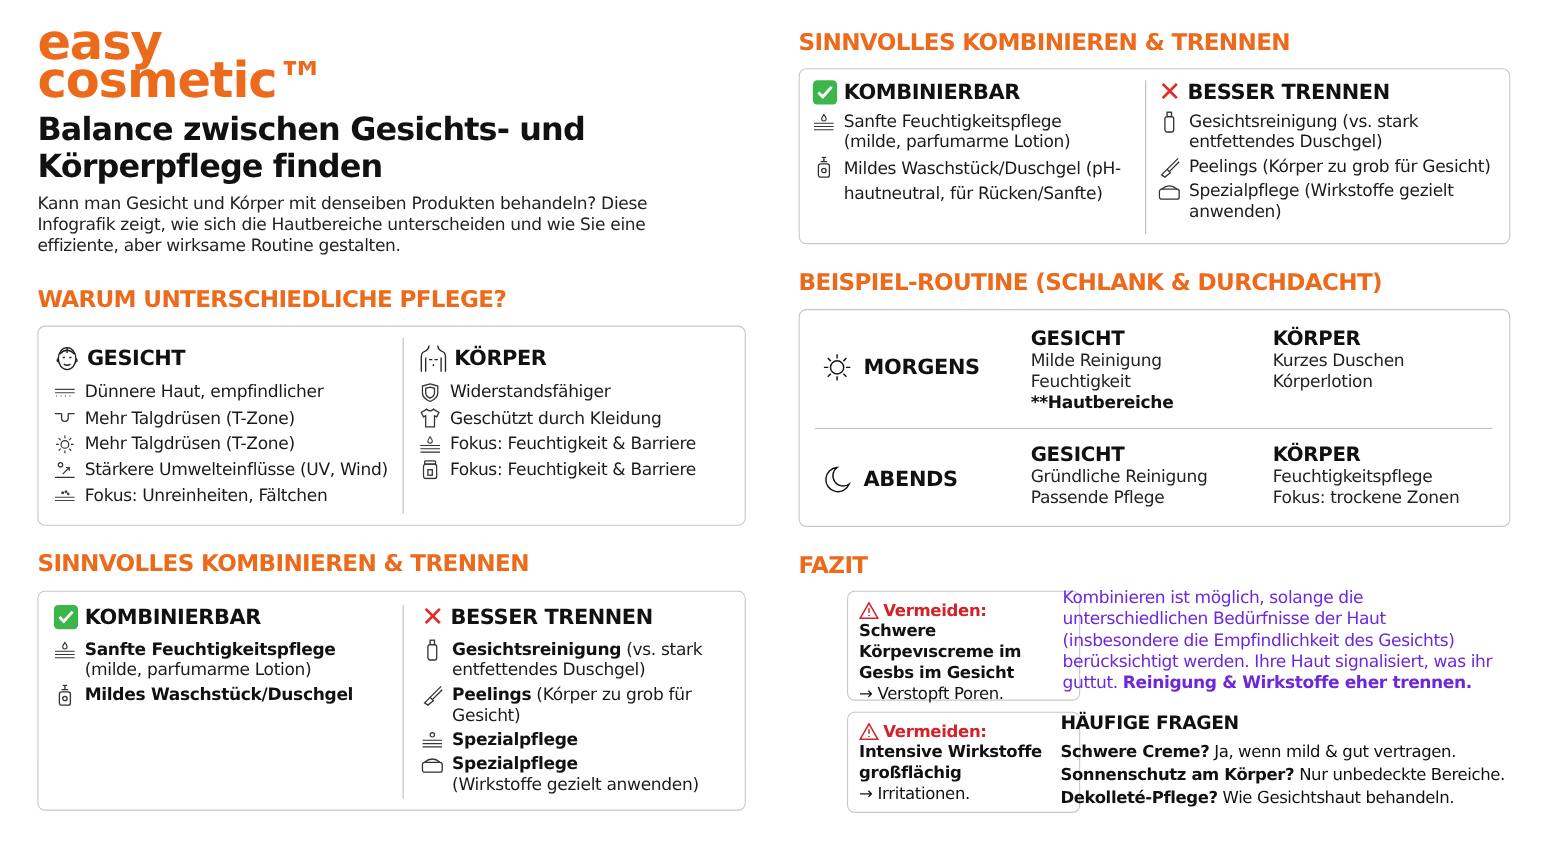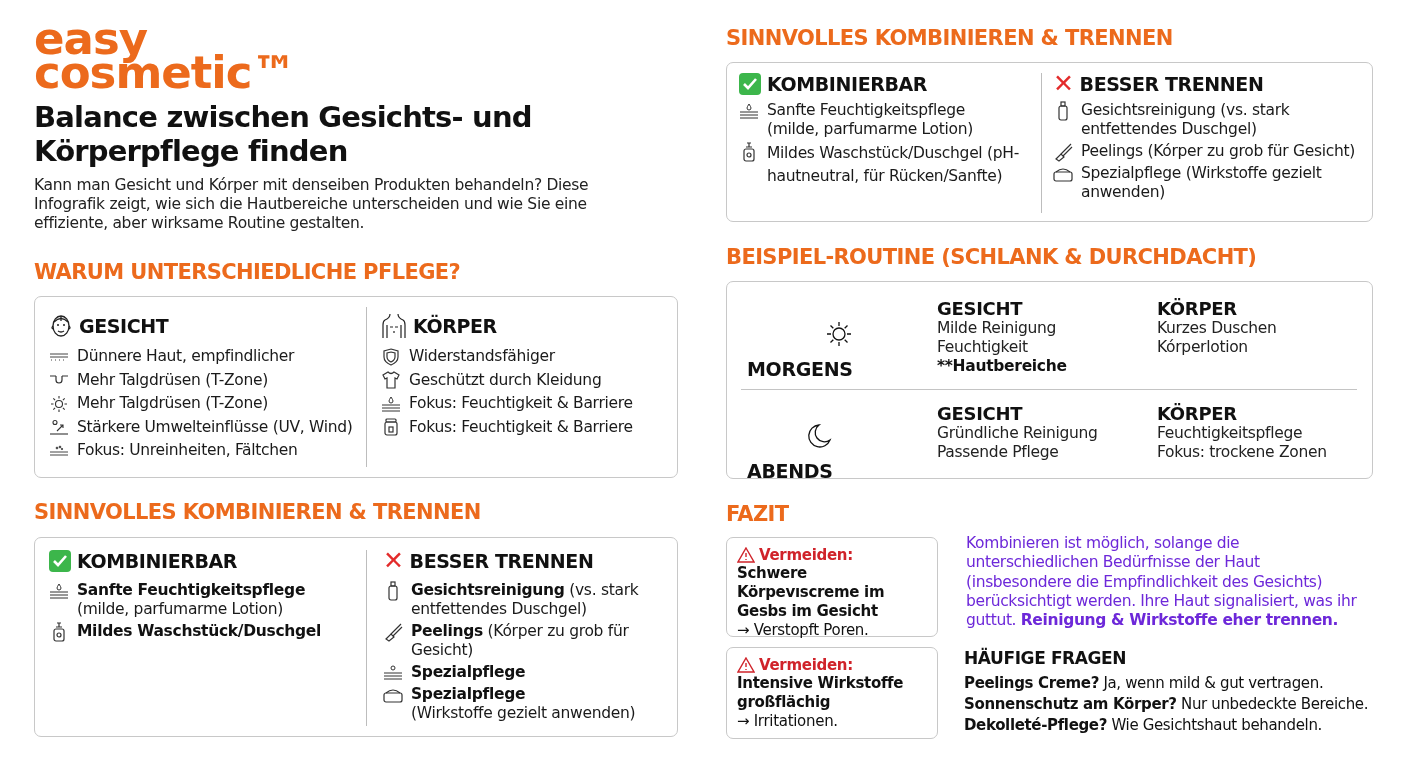--- a/index.html
+++ b/index.html
@@ -20,26 +20,26 @@
   .col-head svg { flex: 0 0 auto; }
   .item { display: flex; align-items: flex-start; gap: 8px; font-size: 15.5px; line-height: 19px; letter-spacing: -0.3px; color: #1a1a1a; }
   .item .ic { width: 20px; height: 19px; flex: 0 0 20px; display: flex; align-items: center; justify-content: center; }
   .item b { font-weight: bold; color: #111; }
   .list { display: flex; flex-direction: column; gap: 4.5px; }
   .list.tight { gap: 3px; }
 
   .check { width: 22px; height: 22px; background: #3cb64b; border-radius: 4px; display: inline-flex; align-items: center; justify-content: center; }
   .cross { color: #e32b2b; font-size: 25px; font-weight: bold; line-height: 22px; }
 
-  .routine-label { display: flex; align-items: flex-end; gap: 10px; font-weight: bold; font-size: 19px; letter-spacing: -0.3px; flex-direction: column; }
+  .routine-label { display: flex; align-items: center; gap: 10px; font-weight: bold; font-size: 19px; letter-spacing: -0.3px; }
   .routine-col .rh { font-weight: bold; font-size: 18px; line-height: 20px; letter-spacing: -0.3px; }
   .routine-col .rl { font-size: 15.5px; line-height: 19px; letter-spacing: -0.3px; color: #222; }
   .routine-col .rl.bold { font-weight: bold; color: #111; }
 
-  .warn { position: absolute; border: 1.3px solid #c8c8c8; border-radius: 7px; padding: 8px 10px; }
+  .warn { position: absolute; border: 1.3px solid #c8c8c8; border-radius: 7px; padding: 8px 10px; margin-left: 44px; }
   .warn .wt { color: #d0232a; font-weight: bold; font-size: 15px; display: flex; align-items: center; gap: 4px; letter-spacing: -0.3px; }
   .warn .wb { font-weight: bold; font-size: 15px; line-height: 19px; letter-spacing: -0.3px; }
   .warn .wr { font-size: 15px; line-height: 19px; letter-spacing: -0.3px; }
 
   .fazit-text { left: 966px; top: 534px; width: 400px; font-size: 15.5px; line-height: 19.3px; letter-spacing: -0.35px; color: #6d28d9; }
   .faq-title { left: 964px; top: 648px; font-weight: bold; font-size: 17px; letter-spacing: -0.4px; }
   .faq { left: 964px; top: 673px; font-size: 15px; line-height: 21px; letter-spacing: -0.35px; width: 420px; }
   .faq b { font-weight: bold; }
 </style>
 </head>
@@ -394,16 +394,16 @@
   <div class="wb">Intensive Wirkstoffe großflächig</div>
   <div class="wr">→ Irritationen.</div>
 </div>
 
 <div class="abs fazit-text">
   <span>Kombinieren ist möglich, solange die unterschiedlichen Bedürfnisse der Haut (insbesondere die Empfindlichkeit des Gesichts) berücksichtigt werden. Ihre Haut signalisiert, was ihr guttut. </span><b>Reinigung &amp; Wirkstoffe eher trennen.</b>
 </div>
 
 <div class="abs faq-title">HÄUFIGE FRAGEN</div>
 <div class="abs faq">
-  <div><b>Peelings Creme?</b><span> Ja, wenn mild &amp; gut vertragen.</span></div>
+  <div><b>Schwere Creme?</b><span> Ja, wenn mild &amp; gut vertragen.</span></div>
   <div><b>Sonnenschutz am Körper?</b><span> Nur unbedeckte Bereiche.</span></div>
   <div><b>Dekolleté-Pflege?</b><span> Wie Gesichtshaut behandeln.</span></div>
 </div>
 
 </body></html>

